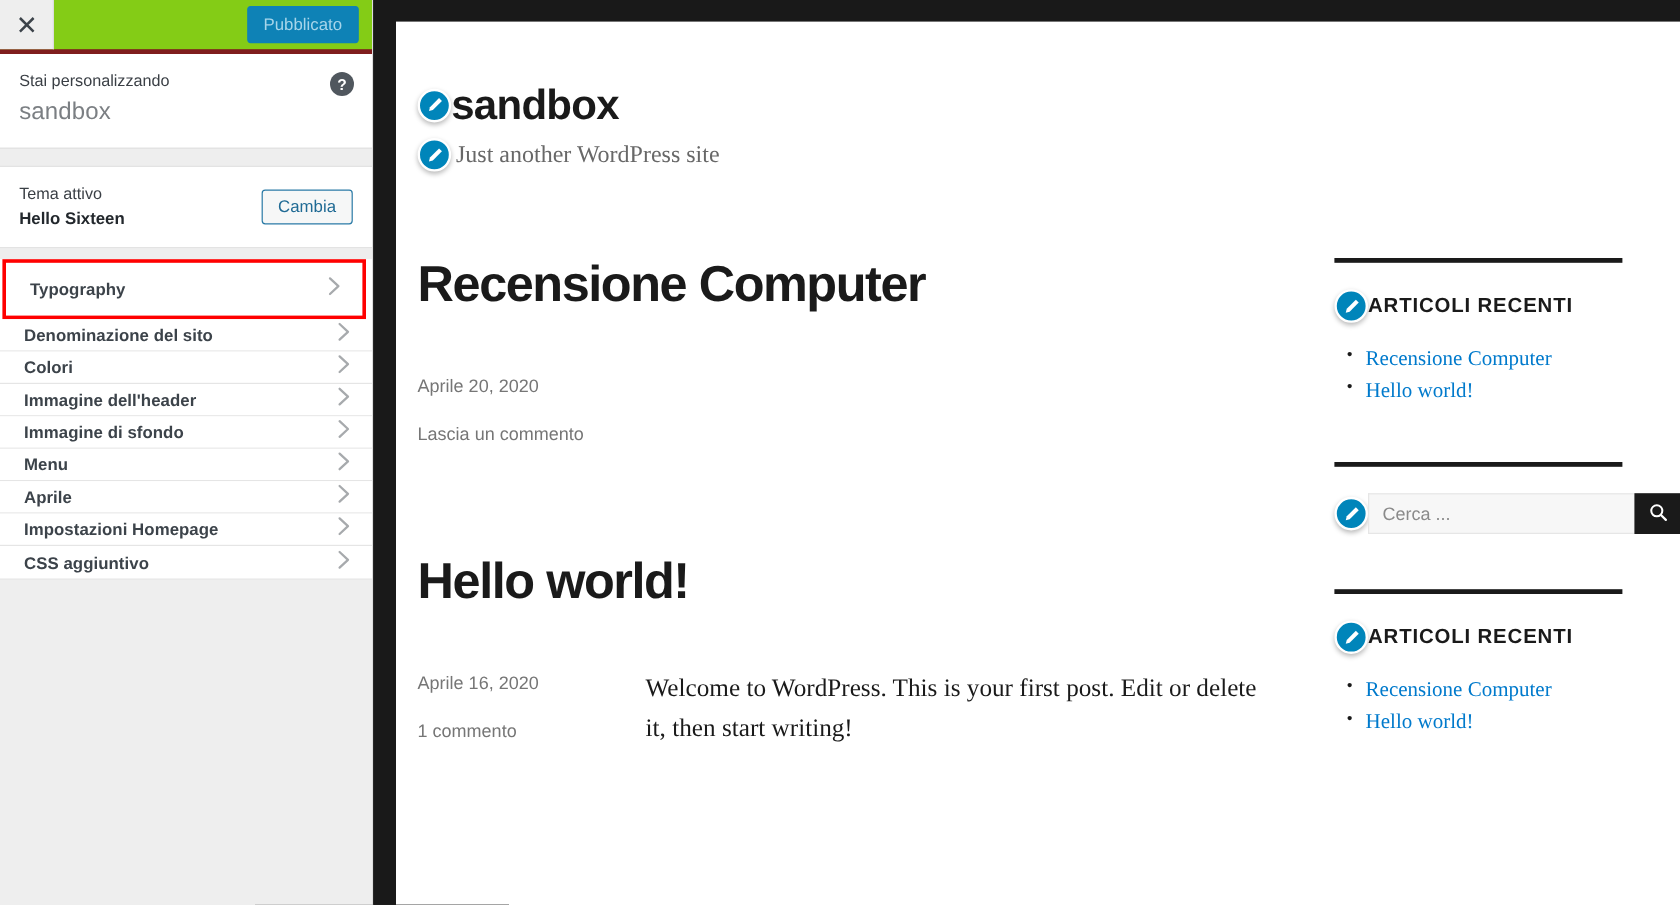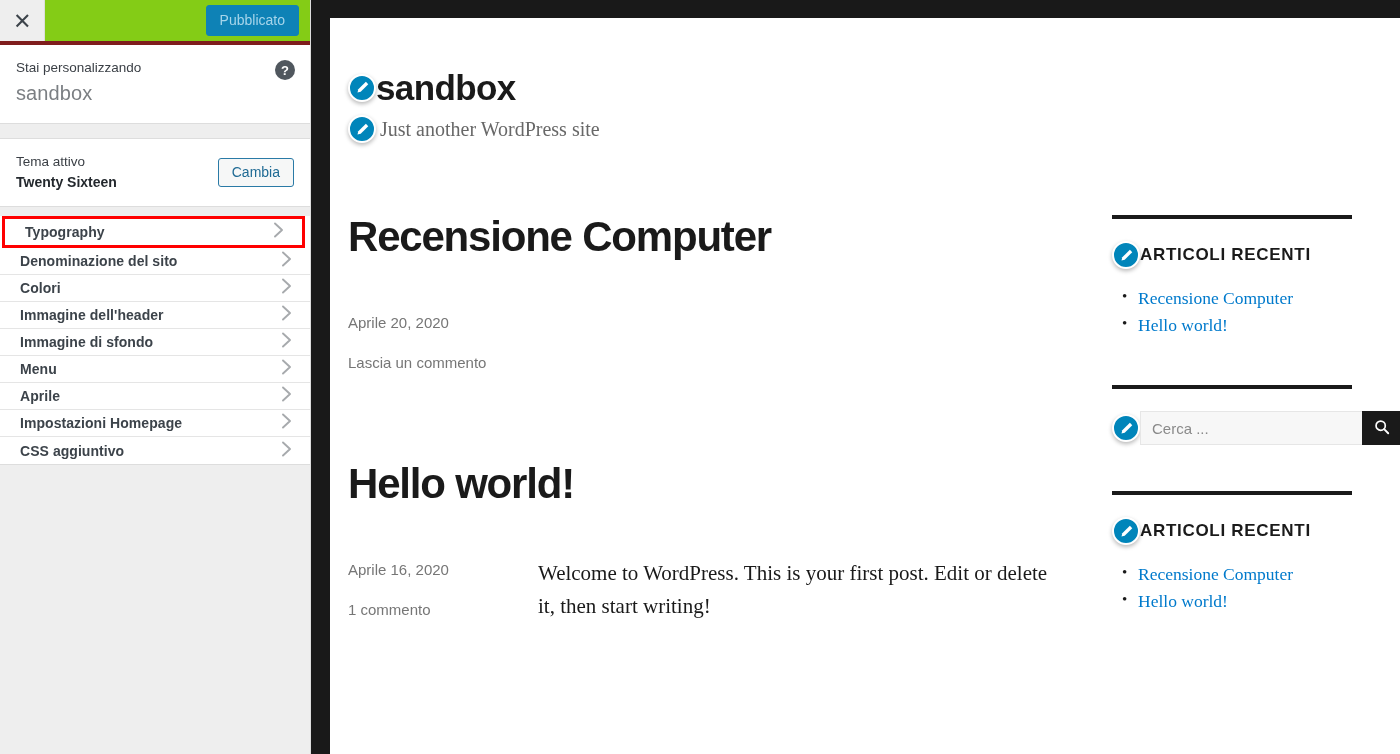--- a/index.html
+++ b/index.html
@@ -115,21 +115,21 @@
     letter-spacing: .05px;
   }
   .cz-chevron {
     position: absolute; right: 18px; top: 50%;
     transform: translateY(-50%);
     color: #a7aaad;
   }
   .cz-item.highlighted {
     border: 3px solid #ff0000;
     border-bottom: 3px solid #ff0000;
-    height: 32px;
+    height: 50px;
     margin: 0 3px 0 2px;
     width: 303px;
   }
   .cz-rest { flex: 1; background: #eeeeee; }
 
   
   .preview-shell {
     position: absolute; left: 311px; top: 0;
     width: 1089px; height: 754px;
     background: #191919;
@@ -263,21 +263,21 @@
       <div class="cz-info-label">Stai personalizzando</div>
       <div class="cz-site-title">sandbox</div>
       <div class="cz-help">?</div>
     </div>
 
     <div class="cz-gap"></div>
 
     <div class="cz-theme">
       <div class="cz-theme-txt">
         <div class="cz-theme-lab">Tema attivo</div>
-        <div class="cz-theme-name">Twenty Sixteen</div>
+        <div class="cz-theme-name">Hello Sixteen</div>
       </div>
       <button class="btn-change">Cambia</button>
     </div>
 
     <div class="cz-gap2"></div>
 
     <div class="cz-menu" id="cz-menu">
         <div class="cz-item highlighted">
           <span class="cz-item-label">Typography</span>
           <span class="cz-chevron"><svg width="11" height="16" viewBox="0 0 11 16">

